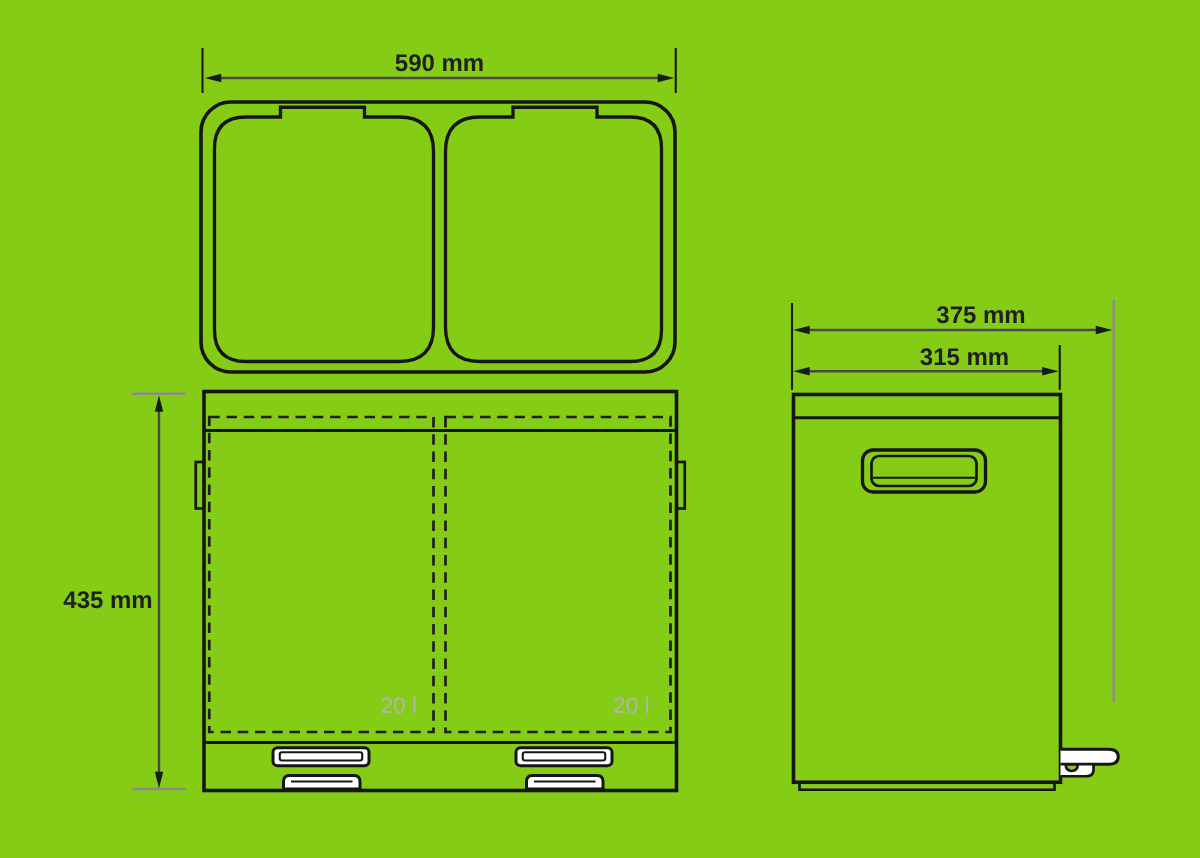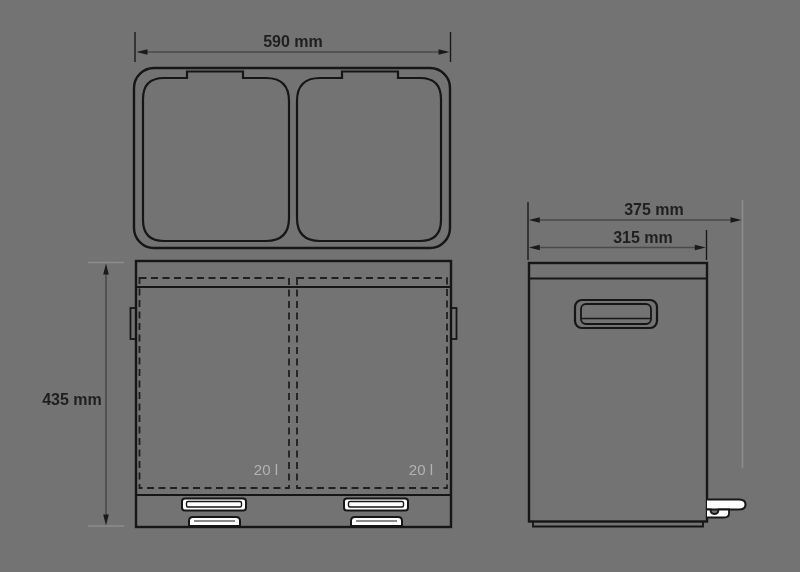--- a/index.html
+++ b/index.html
@@ -1,16 +1,16 @@
 <!DOCTYPE html>
 <html><head>
 <meta charset="utf-8">
 <style>
   html,body{margin:0;padding:0;background:#fff;}
-  .stage{position:relative;width:800px;height:572px;background:#737373;overflow:hidden;}
+  .stage{position:relative;width:800px;height:572px;background:#84cc16;overflow:hidden;}
   svg{display:block;}
   .ol{stroke:#161616;fill:none;}
   .fillw{fill:#ffffff;stroke:#161616;}
   .dash{stroke:#1f1f1f;fill:none;stroke-dasharray:7 4.5;}
   .dim{stroke:#4a4a4a;fill:none;}
   .tick{stroke:#1a1a1a;fill:none;}
   .gray{stroke:#8c8c8c;fill:none;}
   .arrow{fill:#1a1a1a;stroke:none;}
   text{font-family:"Liberation Sans","DejaVu Sans",sans-serif;}
   .dimlbl{font-size:16px;font-weight:600;fill:#1f1f1f;}

